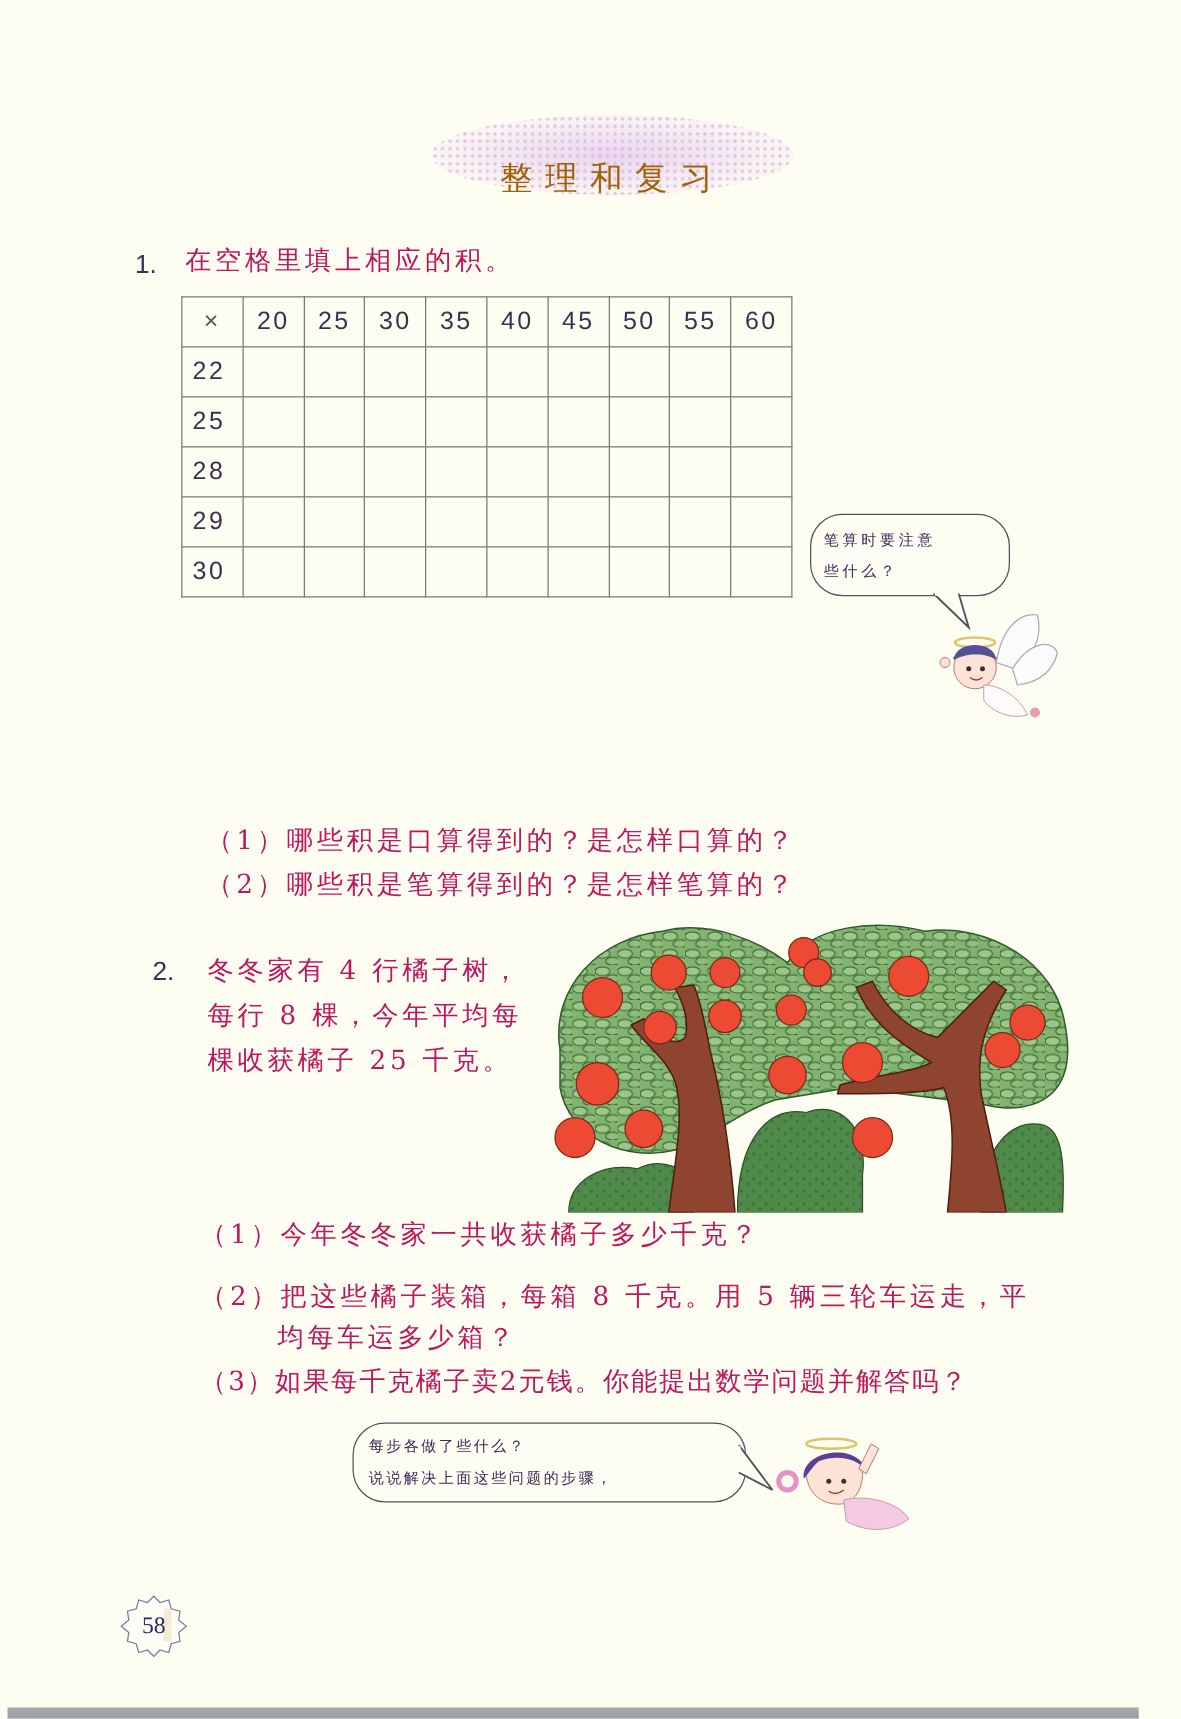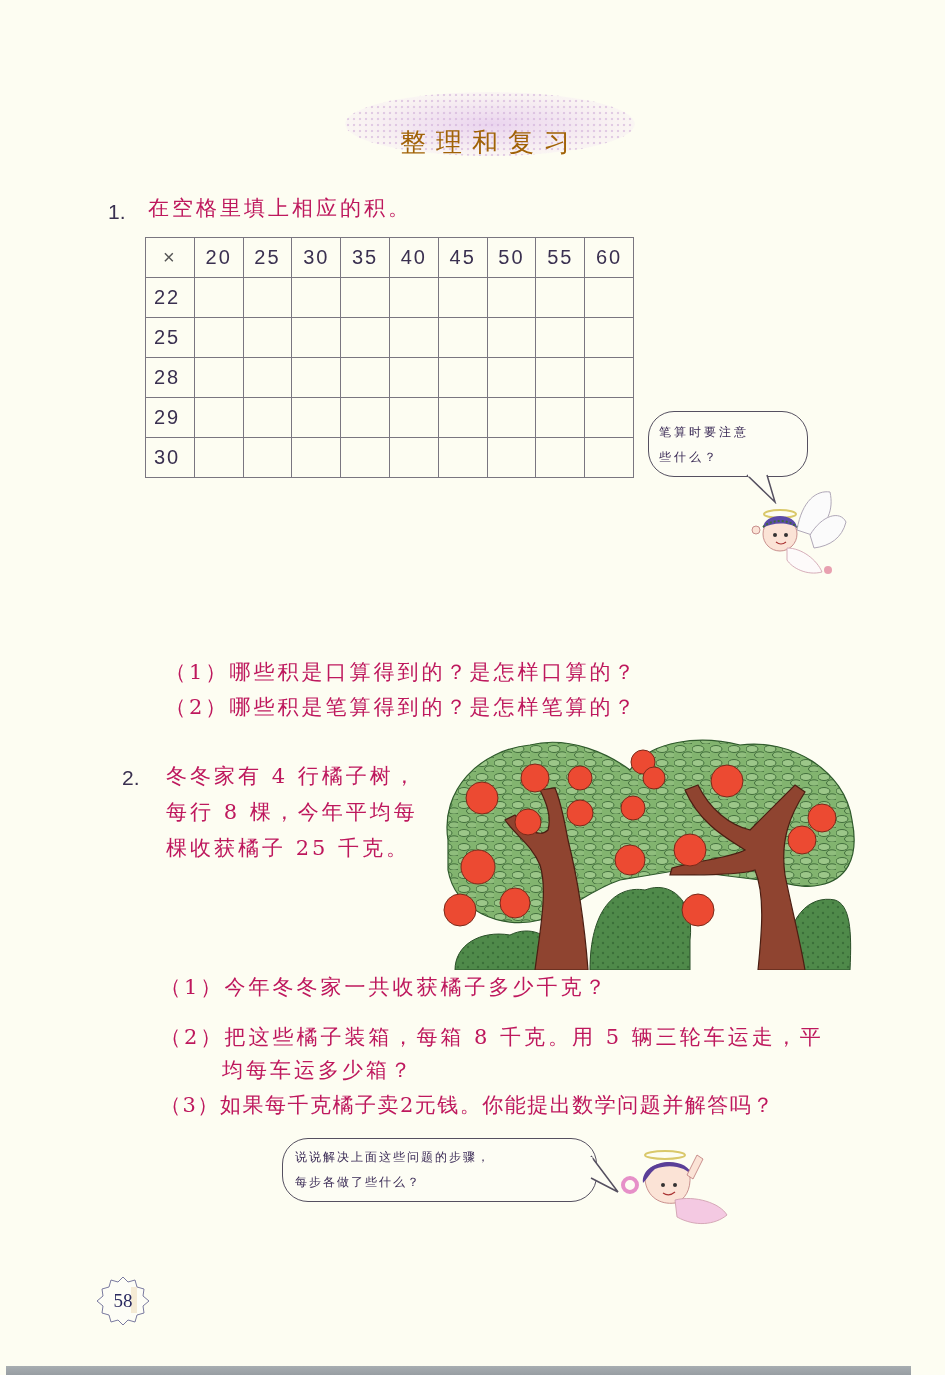--- a/index.html
+++ b/index.html
@@ -241,22 +241,22 @@
 </div>
 <div class="abs q-text" style="left:160px;top:1027px;">
   <span>（2）</span><span>把这些橘子装箱，每箱 8 千克。用 5 辆三轮车运走，平</span>
 </div>
 <div class="abs q-text" style="left:222px;top:1060px;">均每车运多少箱？</div>
 <div class="abs q-text" style="left:160px;top:1095px;letter-spacing:1.5px;">
   <span>（3）</span><span>如果每千克橘子卖2元钱。你能提出数学问题并解答吗？</span>
 </div>
 
 <div class="abs bubble" style="left:282px;top:1138px;width:315px;height:64px;padding:6px 12px;letter-spacing:2px;">
+  <div>每步各做了些什么？</div>
   <div>说说解决上面这些问题的步骤，</div>
-  <div>每步各做了些什么？</div>
 </div>
 <svg class="abs" style="left:590px;top:1148px;" width="32" height="50">
   <path d="M1,8 L28,44 L1,30" fill="#fdfdf4" stroke="#555060" stroke-width="1.5"></path>
   <line x1="1" y1="9" x2="1" y2="29" stroke="#fdfdf4" stroke-width="3"></line>
 </svg>
 
 <svg class="abs" style="left:615px;top:1145px;" width="125" height="90" viewBox="0 0 125 90">
   <ellipse cx="50" cy="10" rx="20" ry="4" fill="none" stroke="#d9c86a" stroke-width="2"></ellipse>
   <circle cx="15" cy="40" r="7" fill="none" stroke="#e690c8" stroke-width="4"></circle>
   <path d="M30,35 C28,15 70,12 75,30 C76,45 70,55 60,58 C45,60 32,52 30,35 Z" fill="#fbe3d6" stroke="#b77" stroke-width="0.8"></path>

